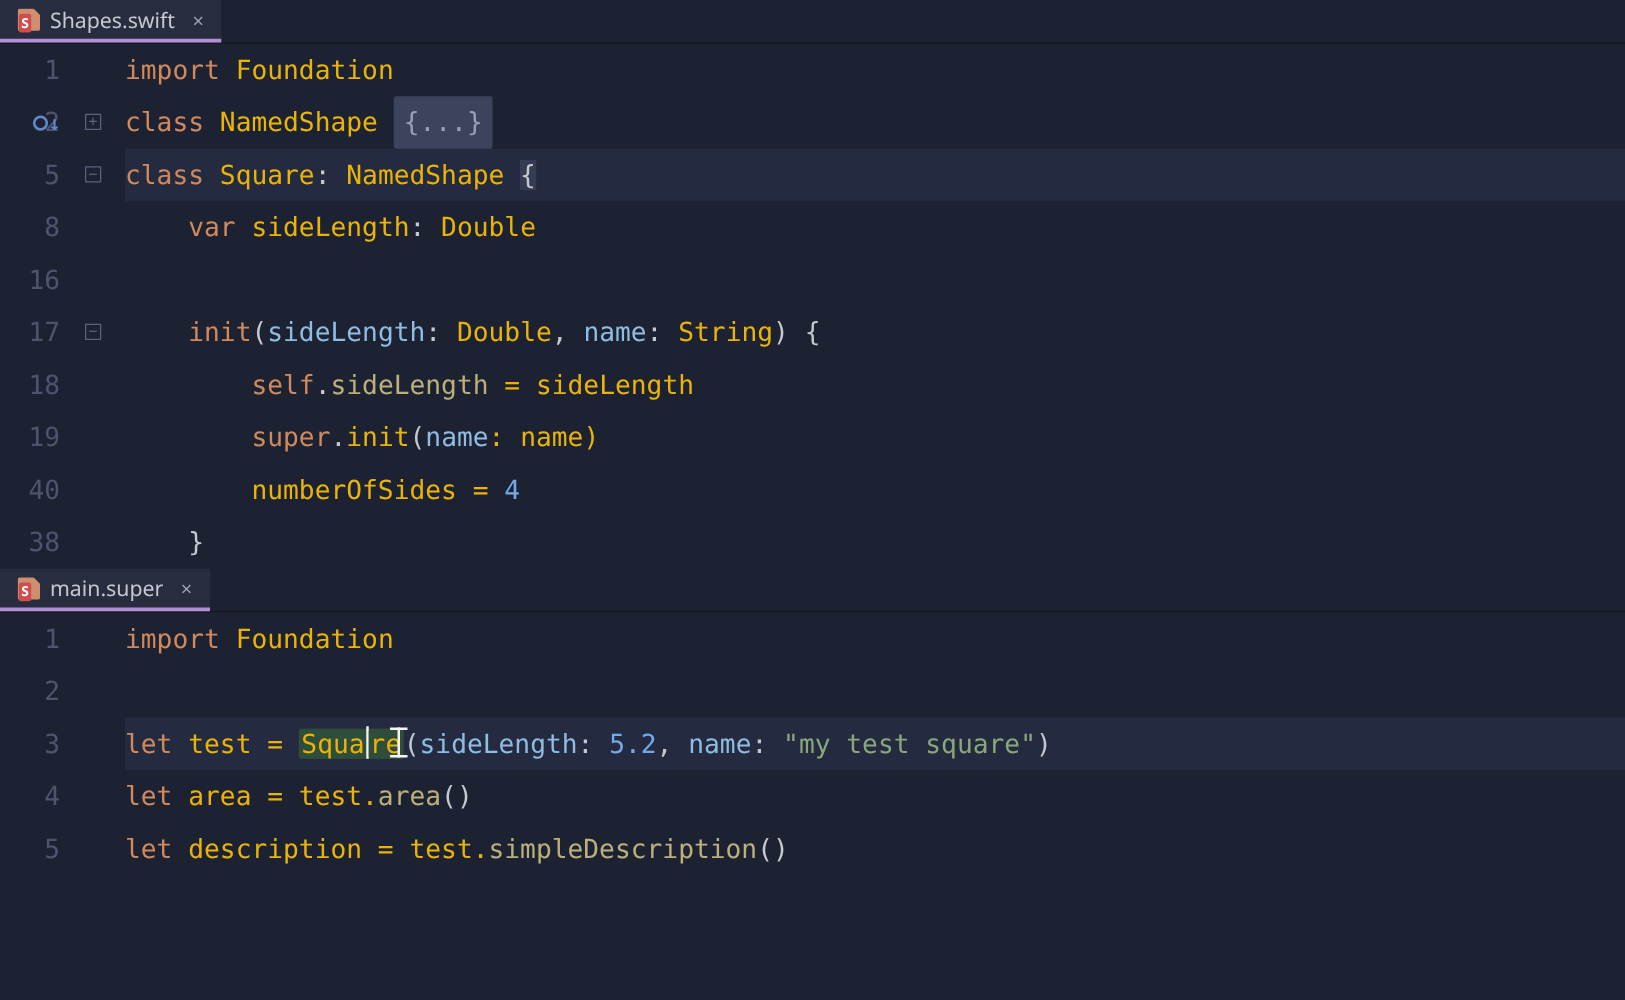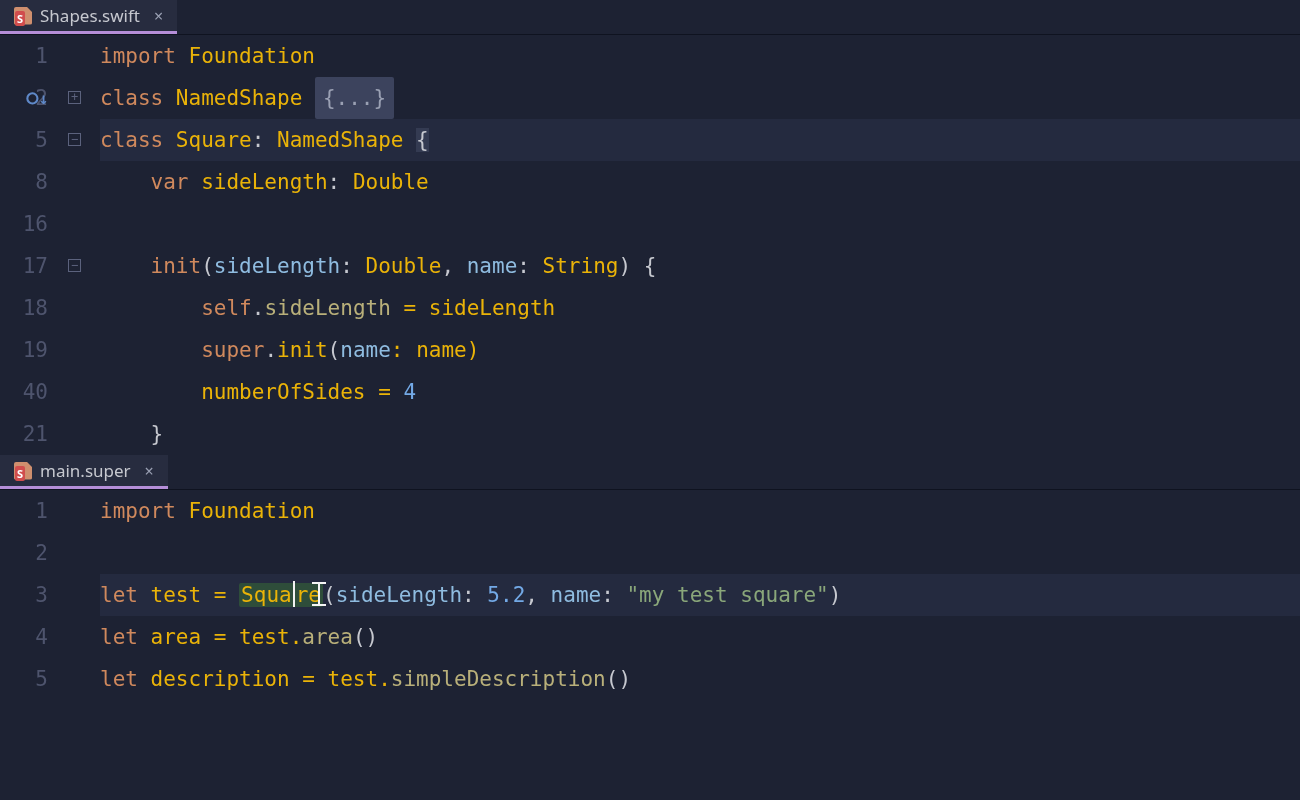--- a/index.html
+++ b/index.html
@@ -55,21 +55,21 @@
         <div class="gutter">
           <div class="line">1</div>
           <div class="line">2</div>
           <div class="line">5</div>
           <div class="line">8</div>
           <div class="line">16</div>
           <div class="line">17</div>
           <div class="line">18</div>
           <div class="line">19</div>
           <div class="line">40</div>
-          <div class="line">21</div>
+          <div class="line">38</div>
         </div>
         <div class="fold-col">
           <div class="line"></div>
           <div class="line"></div>
           <span class="gutter-icon" style="top: 54px; left: -32px;"><span style="font-weight:bold">⭘↓</span></span>
           <span class="mark box" style="top: 56px;">+</span>
           <div class="line"></div>
           <span class="mark box" style="top: 98px;">−</span>
           <div class="line"></div>
           <div class="line"></div>

